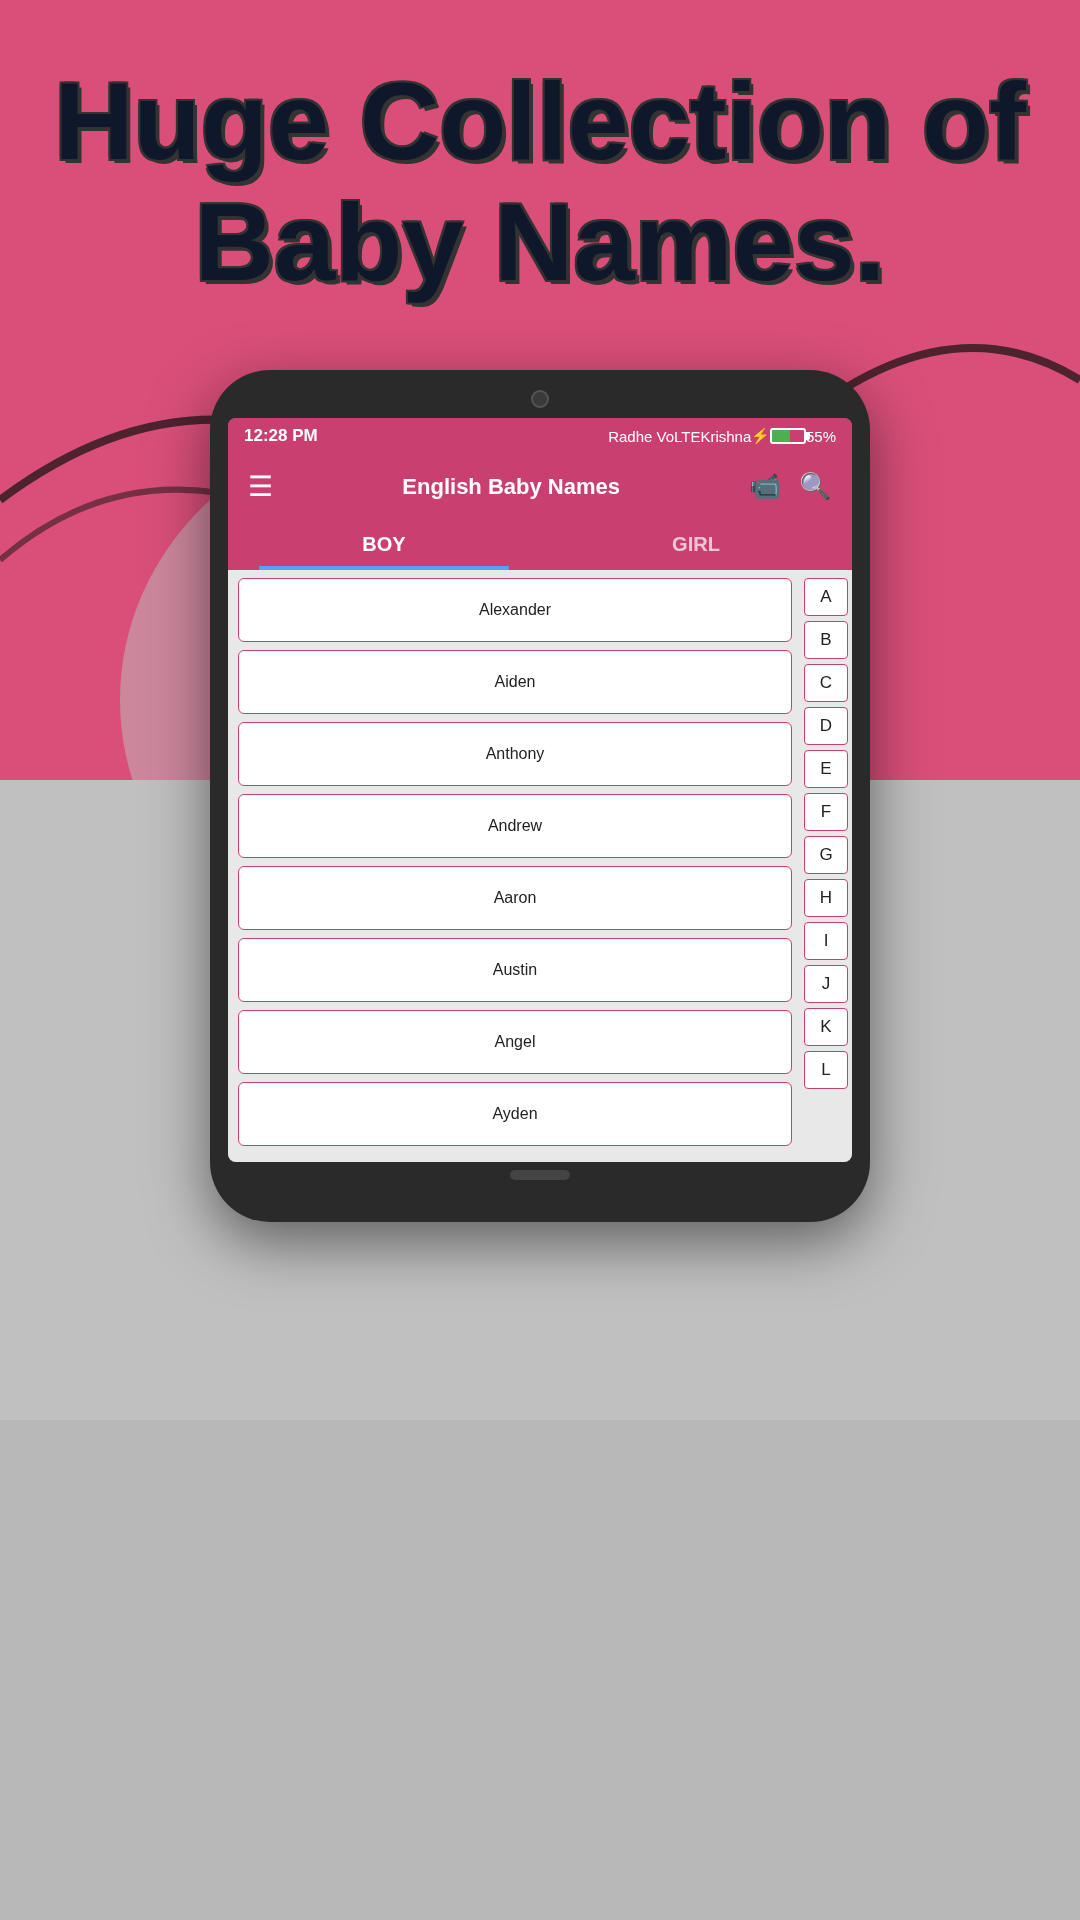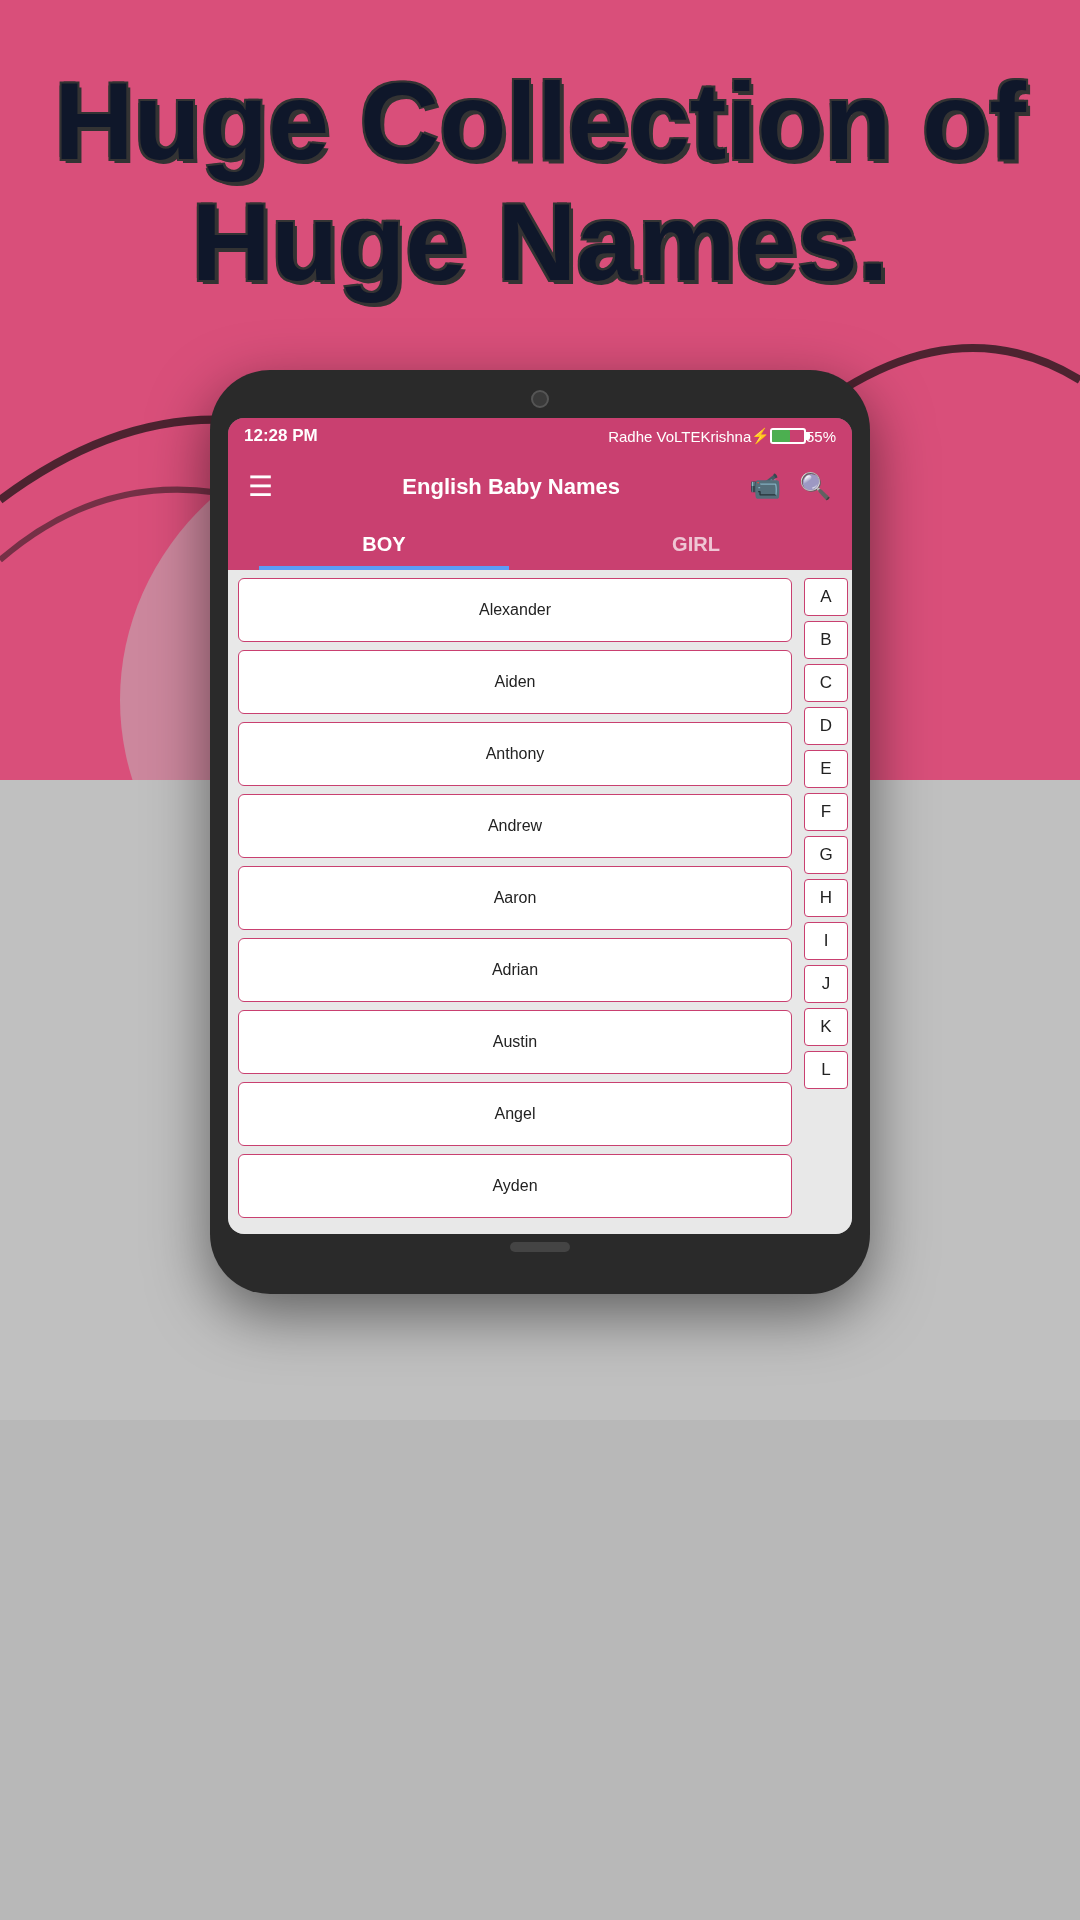--- a/index.html
+++ b/index.html
@@ -80,21 +80,21 @@
       width: 18px;
       height: 18px;
       background: #3a3a3a;
       border-radius: 50%;
       margin: 0 auto 10px auto;
       border: 2px solid #555;
     }
 
     .phone-screen {
       background: #737373;
-      border-radius: 16px;
+      border-radius: 8px;
       overflow: hidden;
       width: 100%;
     }
 
     
     .status-bar {
       background: #c94070;
       padding: 8px 16px;
       display: flex;
       justify-content: space-between;
@@ -268,21 +268,21 @@
 
 <svg class="decorative-svg" viewBox="0 0 1080 780" preserveAspectRatio="xMidYMid meet">
   <path d="M 0 500 Q 200 350 400 480 Q 600 600 800 420 Q 950 300 1080 380" stroke="#111" stroke-width="8" fill="none" opacity="0.7"></path>
   <path d="M 0 560 Q 150 430 350 540 Q 500 620 650 500" stroke="#111" stroke-width="6" fill="none" opacity="0.5"></path>
 
   <ellipse cx="420" cy="700" rx="300" ry="280" fill="#c0c0c0" opacity="0.5"></ellipse>
 </svg>
 
 <div class="hero-text">
   <div>Huge Collection of</div>
-  <div>Huge Names.</div>
+  <div>Baby Names.</div>
 </div>
 
 <div class="phone-wrap">
   <div class="phone-outer">
     <div class="phone-camera"></div>
     <div class="phone-screen">
 
       <div class="status-bar">
         <span class="status-left">12:28 PM</span>
         <div class="status-right">
@@ -315,21 +315,20 @@
       </div>
 
       <div class="list-area">
         <div class="names-list">
 
         <div class="name-item">Alexander</div>
             <div class="name-item">Aiden</div>
             <div class="name-item">Anthony</div>
             <div class="name-item">Andrew</div>
             <div class="name-item">Aaron</div>
-            <div class="name-item">Adrian</div>
             <div class="name-item">Austin</div>
             <div class="name-item">Angel</div>
             <div class="name-item">Ayden</div>
           </div>
         <div class="alphabet-sidebar">
 
         <div class="alpha-btn">A</div>
             <div class="alpha-btn">B</div>
             <div class="alpha-btn">C</div>
             <div class="alpha-btn">D</div>

